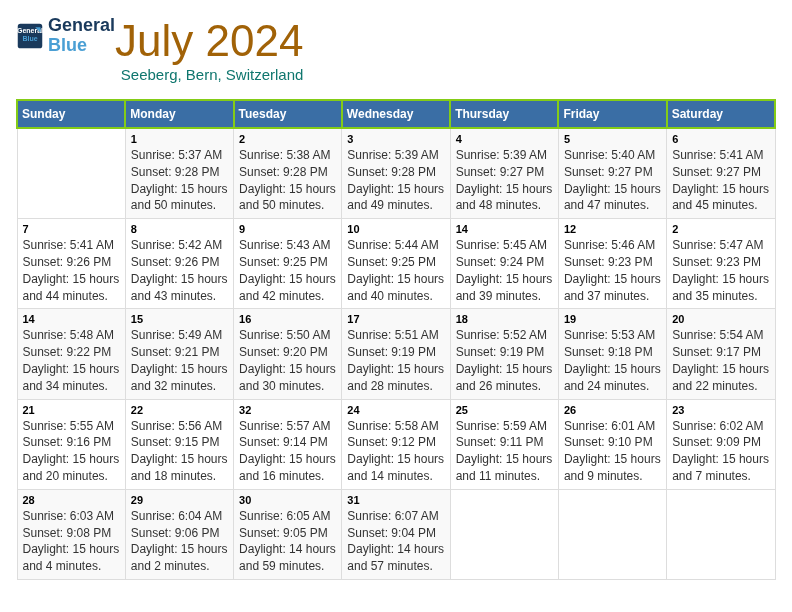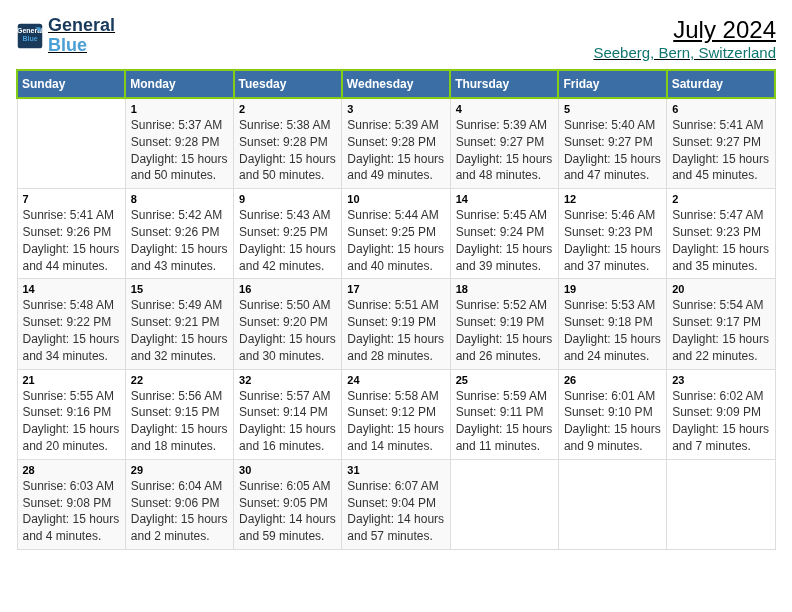--- a/index.html
+++ b/index.html
@@ -5,24 +5,22 @@
     * { box-sizing: border-box; margin: 0; padding: 0; }
     body {
       font-family: Arial, sans-serif;
       background: #fff;
       width: 792px;
       min-height: 612px;
       padding: 16px;
     }
     .header-area {
       display: flex;
-      justify-content: space-between;
       align-items: flex-start;
-      margin-bottom: 8px;
-      text-decoration: underline;
+      margin-bottom: 16px;
     }
     .logo {
       display: flex;
       align-items: center;
       gap: 4px;
     }
     .logo-text {
       font-size: 18px;
       font-weight: bold;
       color: #1a3a5c;
@@ -32,22 +30,22 @@
       color: #4a9fd4;
     }
     .logo-icon {
       width: 28px;
       height: 28px;
     }
     .title-area {
       text-align: right;
     }
     .main-title {
-      font-size: 24px;
-      color: #000000;
+      font-size: 44px;
+      color: #a16207;
       font-weight: normal;
     }
     .subtitle {
       font-size: 15px;
       color: #0f766e;
     }
     table {
       width: 100%;
       border-collapse: collapse;
       font-size: 10px;

